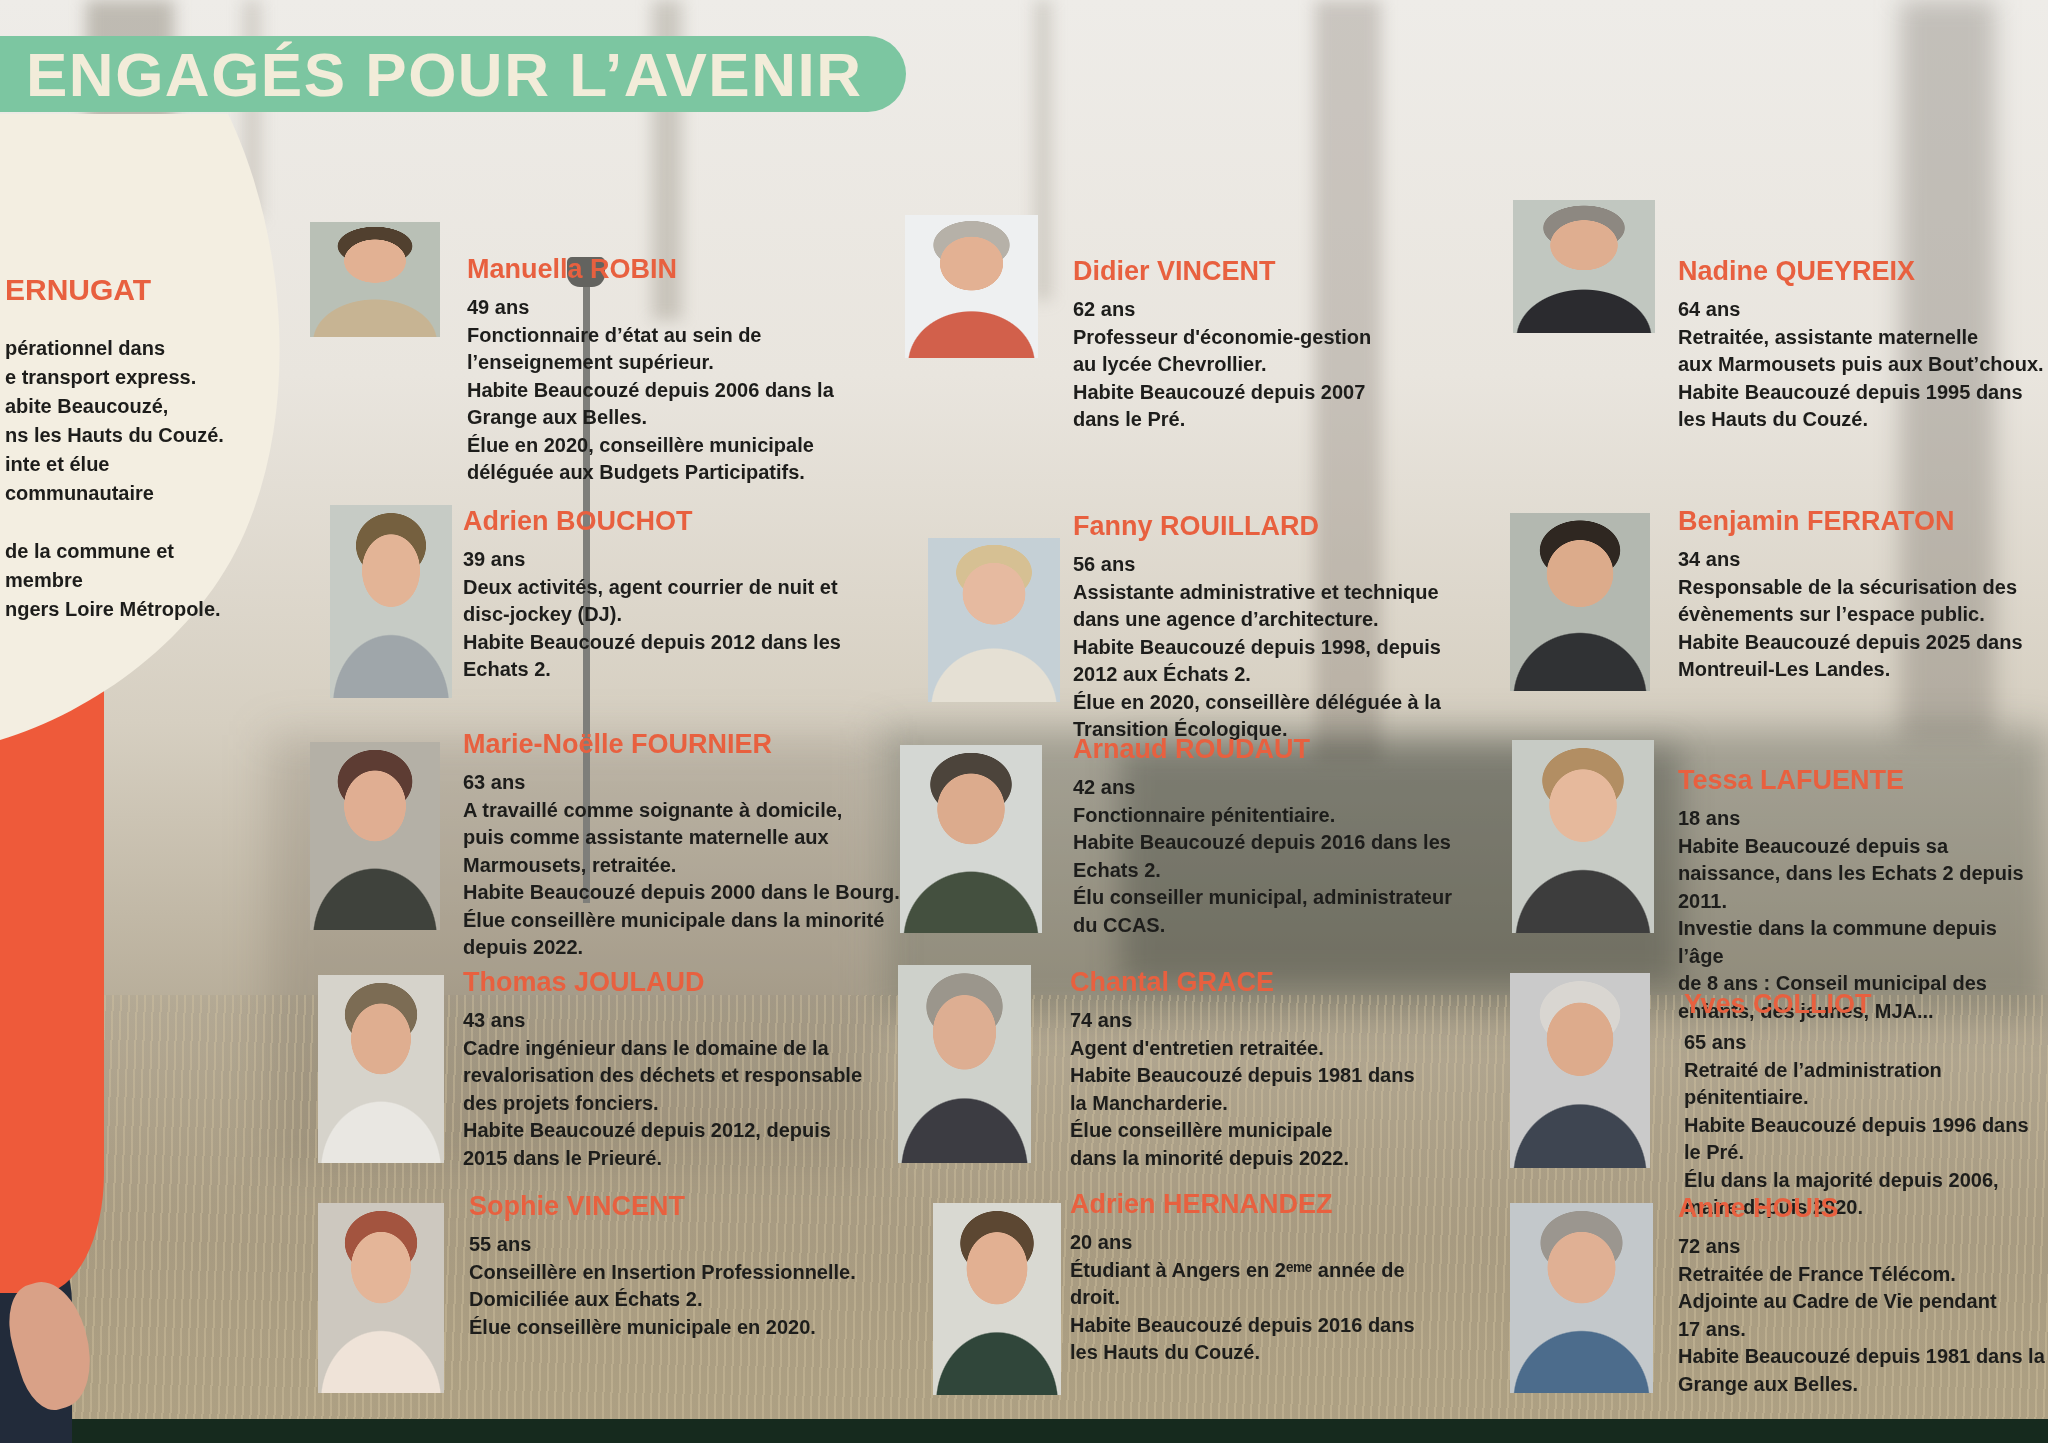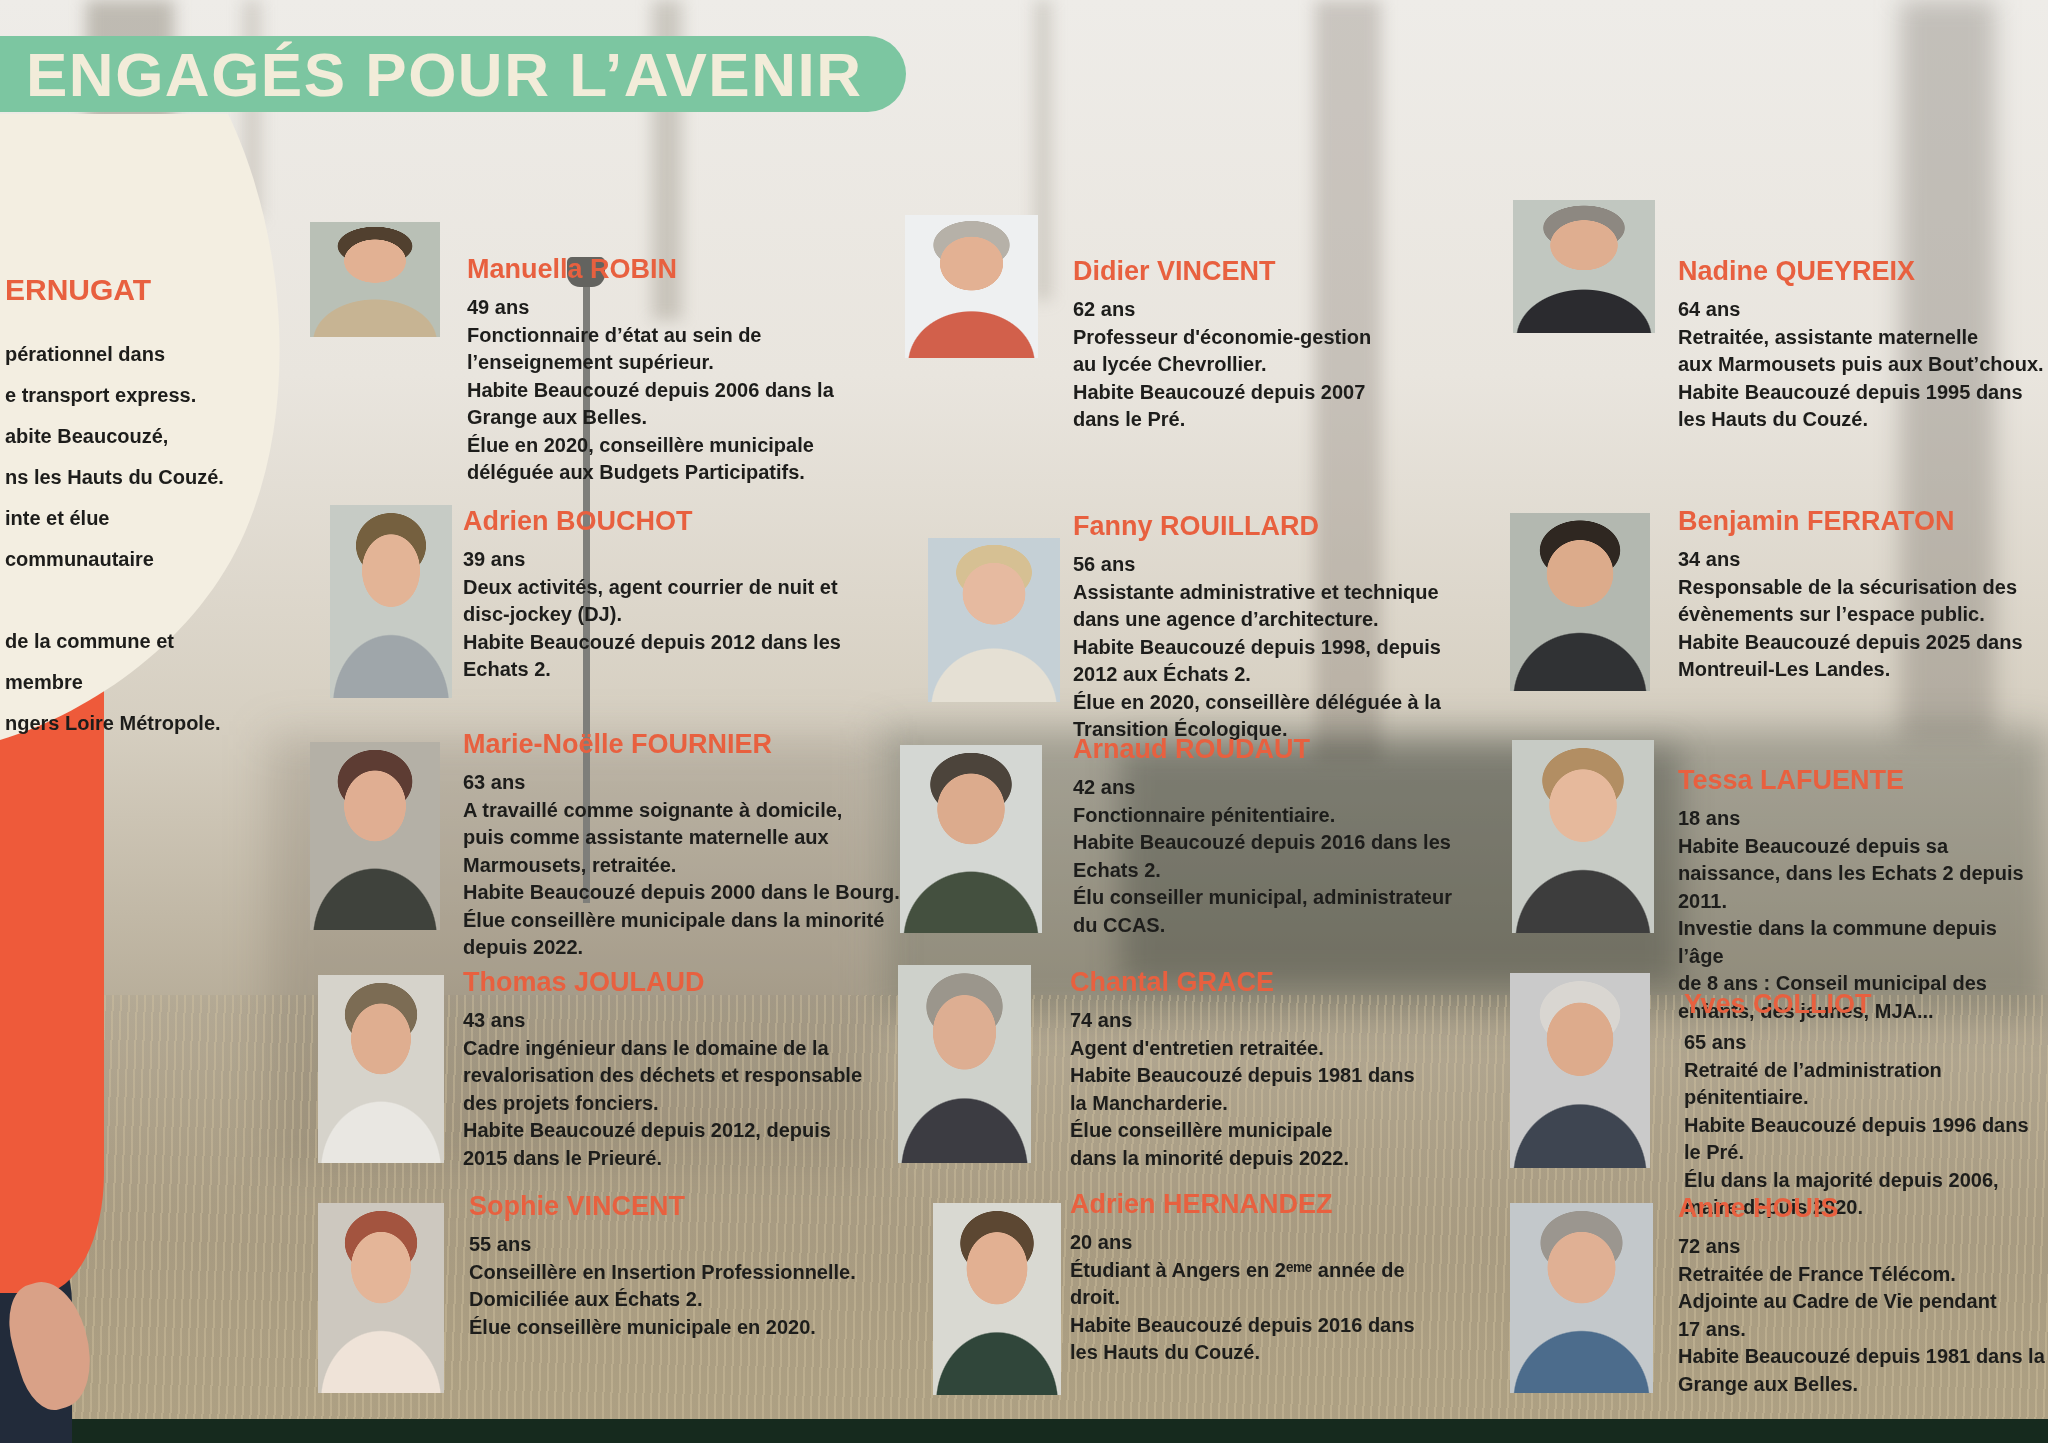--- a/index.html
+++ b/index.html
@@ -27,21 +27,21 @@
   .lamp-pole{position:absolute;left:583px;top:283px;width:7px;height:620px;background:#7e7e7a;}
   .lamp-head{position:absolute;left:567px;top:257px;width:38px;height:30px;background:#63635f;border-radius:5px 5px 13px 13px;}
   
   .banner{position:absolute;left:0;top:36px;height:76px;background:#7cc6a1;border-radius:0 40px 40px 0;
     display:flex;align-items:center;padding:0 44px 0 26px;z-index:6;}
   .banner-title{font-size:62px;font-weight:800;color:#f2ecd9;letter-spacing:1.5px;white-space:nowrap;}
   
   .left-shape{position:absolute;left:0;top:100px;z-index:5;}
   .left-info{position:absolute;left:5px;top:272px;width:250px;z-index:6;}
   .left-name{font-size:30px;font-weight:800;color:#e8603f;line-height:36px;margin-bottom:26px;}
-  .left-bio{font-size:20px;font-weight:700;color:#1d1d1b;line-height:41px;white-space:pre-line;}
+  .left-bio{font-size:20px;font-weight:700;color:#1d1d1b;line-height:29px;white-space:pre-line;}
   
   .photo{position:absolute;z-index:4;background-repeat:no-repeat;background-color:var(--ph-bg,#c8c8c4);
     background-image:
       radial-gradient(ellipse 24% 19% at 50% 34%, var(--ph-skin,#e0b194) 98%, transparent 100%),
       radial-gradient(ellipse 29% 17% at 50% 21%, var(--ph-hair,#555) 98%, transparent 100%),
       radial-gradient(ellipse 48% 37% at 50% 104%, var(--ph-shirt,#888) 98%, transparent 100%);}
   .info{position:absolute;z-index:4;}
   .person-name{font-size:27px;font-weight:800;color:#e8603f;line-height:32px;margin-bottom:9px;}
   .person-age,.person-bio{font-size:20px;font-weight:700;color:#1d1d1b;line-height:27.5px;white-space:pre-line;}
   

